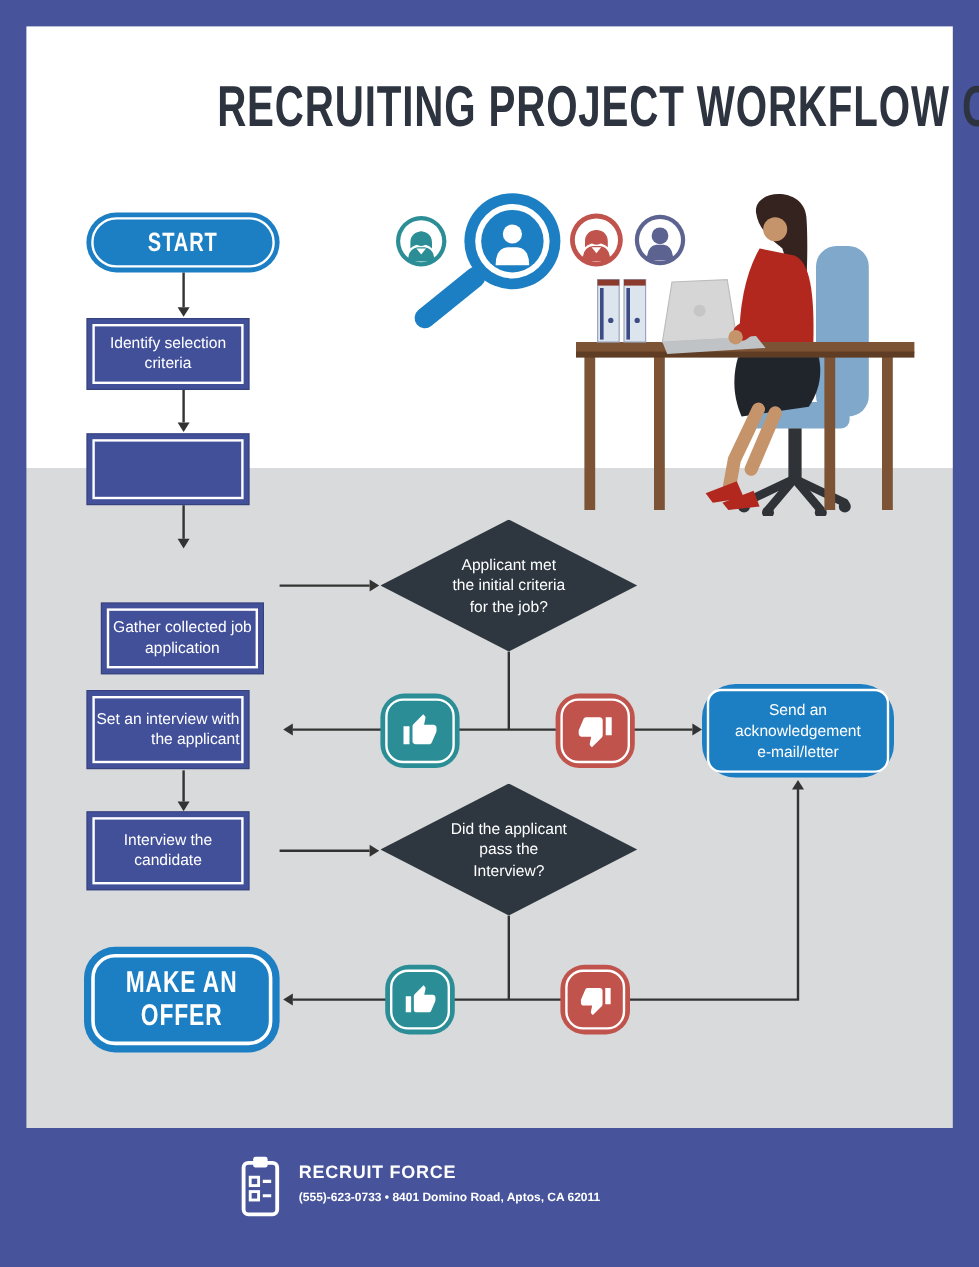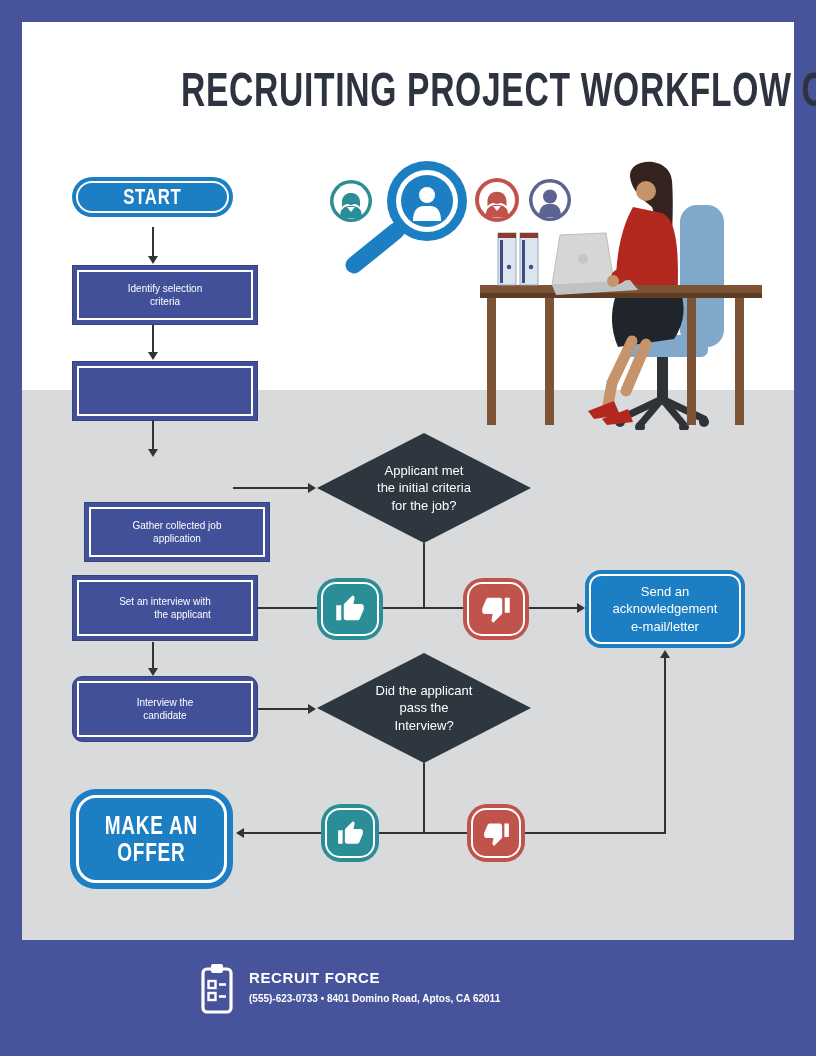--- a/index.html
+++ b/index.html
@@ -13,33 +13,33 @@
   .title-wrap{position:absolute;left:22px;top:64px;width:772px;text-align:center;z-index:3;}
   .title{
     display:inline-block;font-weight:bold;font-size:48px;line-height:1.08;
     color:var(--title,#2D3440);letter-spacing:1px;white-space:nowrap;
     transform:scaleX(0.70);transform-origin:center;
   }
   .connectors{position:absolute;left:0;top:0;z-index:1;}
   .node{position:absolute;z-index:2;display:flex;align-items:center;justify-content:center;
         text-align:center;color:#fff;box-sizing:border-box;}
   .node .inner-line{position:absolute;pointer-events:none;}
-  .pbox{width:186px;background:var(--process,#42509A);border:1px solid rgba(0,0,0,0.18);
-        font-size:10px;line-height:1.3;white-space:pre-line;}
+  .pbox{width:136px;background:var(--process,#42509A);border:1px solid rgba(0,0,0,0.18);
+        font-size:13px;line-height:1.3;white-space:pre-line;}
   .pbox .inner-line{inset:4px;border:2px solid #fff;}
   .terminator{background:var(--action_blue,#1C7EC3);}
-  .start{left:72px;top:177px;width:161px;height:40px;border-radius:25px;}
+  .start{left:72px;top:177px;width:161px;height:50px;border-radius:25px;}
   .start .inner-line{inset:4px;border:2.5px solid #fff;border-radius:21px;}
-  .offer{left:70px;top:789px;width:163px;height:100px;border-radius:26px;}
+  .offer{left:70px;top:789px;width:163px;height:88px;border-radius:26px;}
   .offer .inner-line{inset:6px;border:3px solid #fff;border-radius:20px;}
   .cond{display:inline-block;font-weight:bold;letter-spacing:1px;transform:scaleX(0.76);
         transform-origin:center;white-space:pre-line;line-height:1.1;}
   .start .cond{font-size:22px;}
   .offer .cond{font-size:25px;}
-  .sendbox{left:585px;top:570px;width:160px;height:78px;border-radius:16px;
+  .sendbox{left:585px;top:570px;width:160px;height:78px;border-radius:28px;
            background:var(--action_blue,#1C7EC3);font-size:13px;line-height:1.35;white-space:pre-line;}
   .sendbox .inner-line{inset:4px;border:2px solid #fff;border-radius:12px;}
   .diamond{left:317px;width:214px;height:110px;background:var(--diamond,#2E3640);
            clip-path:polygon(50% 0,100% 50%,50% 100%,0 50%);
            font-size:13px;line-height:1.35;white-space:pre-line;}
   .d1{top:433px;} .d2{top:653px;}
   .thumb{border-radius:20px;z-index:2;}
   .thumb .inner-line{inset:4px;border:2px solid #fff;border-radius:15px;}
   .thumb.up{background:var(--teal,#2B8E96);}
   .thumb.down{background:var(--red,#C0534B);}
@@ -105,21 +105,21 @@
   <div class="node pbox" style="left:84px;top:458px;height:60px;margin-top:44px;">
     <div class="inner-line"></div>
     <span>Gather collected job
 application</span>
   </div>
   <div class="node pbox" style="left:72px;top:575px;height:66px;text-align:right;">
     <div class="inner-line"></div>
     <span>Set an interview with
 the applicant</span>
   </div>
-  <div class="node pbox" style="left:72px;top:676px;height:66px;border-radius:11px;">
+  <div class="node pbox" style="left:72px;top:676px;height:66px;">
     <div class="inner-line"></div>
     <span>Interview the
 candidate</span>
   </div>
 
   <div class="node diamond d1">
     <span>Applicant met
 the initial criteria
 for the job?</span>
   </div>

